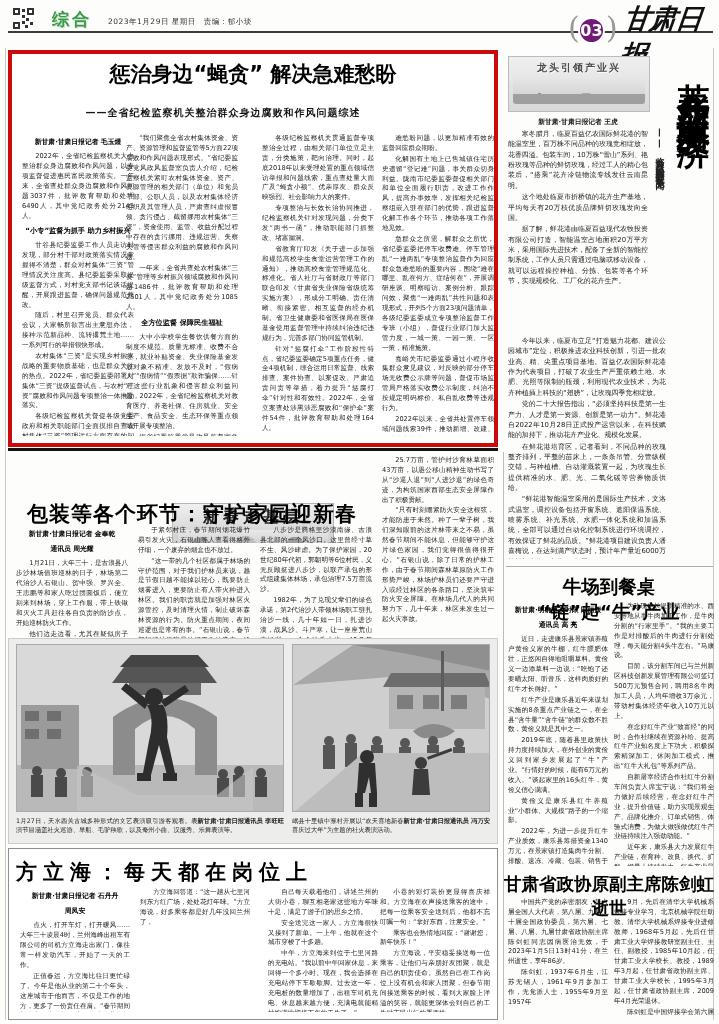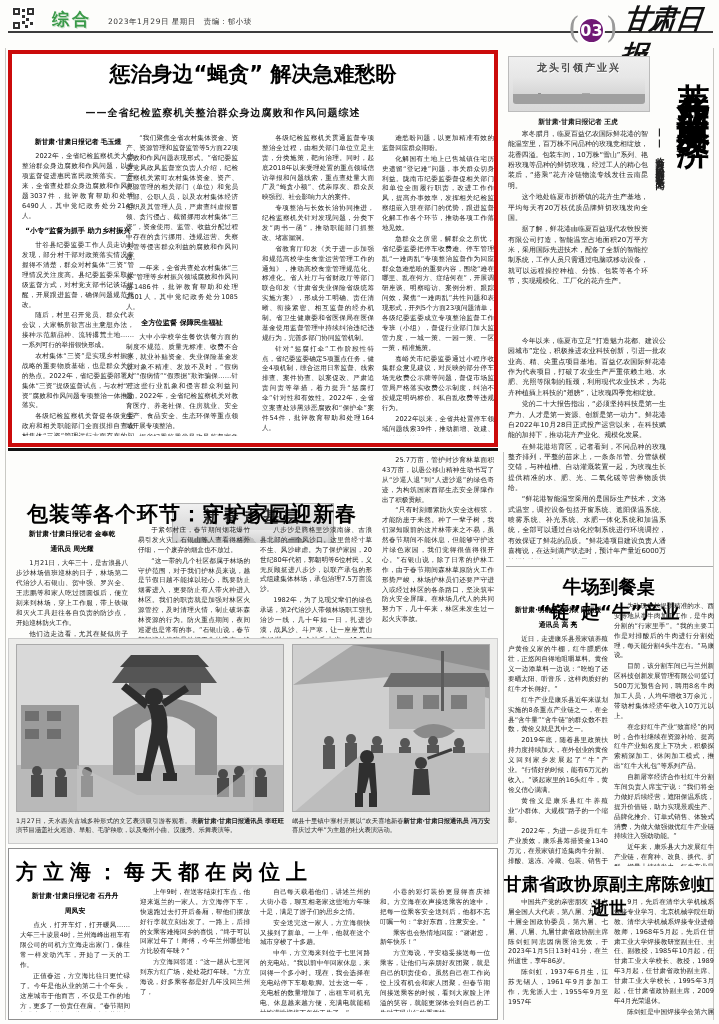--- a/index.html
+++ b/index.html
@@ -101,21 +101,21 @@
   .caption { top:816px; font-size:6.3px; line-height:1.5; text-align:justify; color:#222; }
   #caption-left { left:16px; width:268px; }
   #caption-right { left:292px; width:198px; }
   .cap-credit { font-weight:bold; float:right; }
 
   
   #fang-box { left:8px; top:848px; width:490px; height:172px; border:1px solid #8f8f8f; background:#fff; }
   #fang-title { left:16px; top:858px; width:474px; text-align:left; font-size:21px; font-weight:900;
     letter-spacing:6px; color:#000; }
   .fang-col { top:888px; width:110px; height:124px; }
-  #fang-col-0 { left:20px; } #fang-col-1 { left:140px; } #fang-col-2 { left:260px; } #fang-col-3 { left:380px; }
+  #fang-col-0 { left:20px; } #fang-col-1 { left:140px; } #fang-col-2 { left:268px; } #fang-col-3 { left:380px; }
 </style>
 </head>
 <body>
 
 <div id="page">
 
   <div class="abs" id="edge-left"></div>
   <div class="abs" id="edge-right"></div>
 
   <svg class="abs" id="qr" viewBox="0 0 23 23">
@@ -203,21 +203,21 @@
       <p class="para">近日，走进康乐县景家镇养殖户黄俭义家的牛棚，红牛膘肥体壮，正悠闲自得地咀嚼草料。黄俭义一边添草料一边说：“吃饱了还要晒太阳、听音乐，这样肉质好的红牛才长得好。”</p>
       <p class="para">红牛产业是康乐县近年来谋划实施的8条重点产业链之一，在全县“含牛量”“含牛链”的群众数不胜数，黄俭义就是其中之一。</p>
       <p class="para">2019年底，随着县里政策扶持力度持续加大，在外创业的黄俭义回到家乡发展起了“牛”产业。“行情好的时候，能有6万元的收入。”谈起家里的16头红牛，黄俭义信心满满。</p>
       <p class="para">黄俭义是康乐县红牛养殖业“小群体、大规模”路子的一个缩影。</p>
       <p class="para">2022年，为进一步提升红牛产业质效，康乐县筹措资金1340万元，在景家镇打造集肉牛分割、排酸、速冻、冷藏、包装、销售于一体，年加工800头红牛的分割车间一座，实现了红牛产业的蝶变升级。</p>
     </div>
   <div class="abs coltext cattle-col" id="cattle-col-1">
       <p class="para">为玫瑰生长提供精准的水、西安等地从事牛肉加工工作，是牛肉分割的“行家里手”。“我的主要工作是对排酸后的牛肉进行分割处理，每天能分割4头牛左右。”马康说。</p>
       <p class="para">目前，该分割车间已与兰州新区科技创新发展管理有限公司签订500万元预售合同，聘用8名牛肉加工人员，人均年增收3万余元，带动村集体经济年收入10万元以上。</p>
       <p class="para">在念好红牛产业“致富经”的同时，合作社继续在资源补给、提高红牛产业知名度上下功夫，积极探索精深加工、休闲加工模式，推出“红牛大礼包”等系列产品。</p>
-      <p class="para">自新屠宰经济合作社红牛分割车间负责人席宝宁说：“我们将全力做好后续经营，遮阳保温系统，提升价值链，助力实现景观生产、品牌化推介、订单式销售、体验式消费，为做大做强做优红牛产业链持续注入强劲动能。”</p>
+      <p class="para">自新屠宰经济合作社红牛分割车间负责人席宝宁说：“我们将全力做好后续经营，在念好红牛产业，提升价值链，助力实现景观生产、品牌化推介、订单式销售、体验式消费，为做大做强做优红牛产业链持续注入强劲动能。”</p>
       <p class="para">近年来，康乐县大力发展红牛产业链，在育种、改良、换代、扩群、增量上持续发力，红牛产业呈现出“总量扩张、质量提高、效益凸显”的良好势头。</p>
     </div>
 
   <div class="abs" id="obit-title">甘肃省政协原副主席陈剑虹逝世</div>
   <div class="abs coltext obit-col" id="obit-col-0">
       <p class="para">中国共产党的亲密朋友，第六届全国人大代表，第八届、九届、十届全国政协委员，第六届、七届、八届、九届甘肃省政协副主席陈剑虹同志因病医治无效，于2023年1月5日13时41分，在兰州逝世，享年86岁。</p>
       <p class="para">陈剑虹，1937年6月生，江苏无锡人，1961年9月参加工作，无党派人士，1955年9月至1957年</p>
     </div>
   <div class="abs coltext obit-col" id="obit-col-1">
       <p class="para">9月，先后在清华大学机械系焊接专业学习、北京机械学院任助教、清华大学机械系焊接专业进修教师，1968年5月起，先后任甘肃工业大学焊接教研室副主任、主任、副教授，1985年10月起，任甘肃工业大学校长、教授，1989年3月起，任甘肃省政协副主席、甘肃工业大学校长，1995年3月起，任甘肃省政协副主席，2009年4月光荣退休。</p>
@@ -339,21 +339,20 @@
 
   <div class="abs" id="fang-box"></div>
   <div class="abs" id="fang-title">方立海：每天都在岗位上</div>
   <div class="abs coltext fang-col" id="fang-col-0">
       <div class="byline">新甘肃·甘肃日报记者 石丹丹</div>
       <div class="byline">周凤安</div>
       <p class="para">点火，打开车灯，打开暖风……大年三十凌晨4时，兰州海峰出租车有限公司的司机方立海走出家门，像往常一样发动汽车，开始了一天的工作。</p>
       <p class="para">正值春运，方立海比往日更忙碌了。今年是他从业的第二十个年头，这座城市于他而言，不仅是工作的地方，更多了一份责任在肩。“春节期间部分出租车停运，为了保障春节期间市民正常出行，我每一天都在岗位上。”</p>
     </div>
   <div class="abs coltext fang-col" id="fang-col-1">
-      <p class="para">上午9时，在送客结束打车点，他迎来返兰的一家人。方立海停下车，快速跑过去打开后备厢，帮他们摆放好行李就立刻出发了。一路上，后排的女乘客难掩回乡的喜悦，“终于可以回家过年了！师傅，今年兰州哪些地方比较有年味？”</p>
       <p class="para">方立海回答道：“这一趟从七里河到东方红广场，处处花灯年味。”方立海说，好多乘客都是好几年没回兰州了，</p>
     </div>
   <div class="abs coltext fang-col" id="fang-col-2">
       <p class="para">自己每天载着他们，讲述兰州的大街小巷，聊互相老家这些地方年味十足，满足了游子们的思乡之情。</p>
       <p class="para">安全送完这一家人，方立海很快又接到了新单。一上午，他就在这个城市穿梭了十多趟。</p>
       <p class="para">中午，方立海来到位于七里河路的充电站。“我以前中午回家休息，来回得一个多小时。现在，我会选择在充电站停下车歇歇脚。过去这一年，充电桩的数量增加了，出租车司机充电、休息越来越方便，充满电就能精神饱满地迎接下午的工作了。”</p>
     </div>
   <div class="abs coltext fang-col" id="fang-col-3">
       <p class="para">小巷的彩灯装扮更显得喜庆祥和。方立海在欢声接送乘客的途中，把每一位乘客安全送到后，他都不忘叮嘱一句：“拿好东西，注意安全。”</p>
       <p class="para">乘客也会热情地回应：“谢谢您，新年快乐！”</p>

